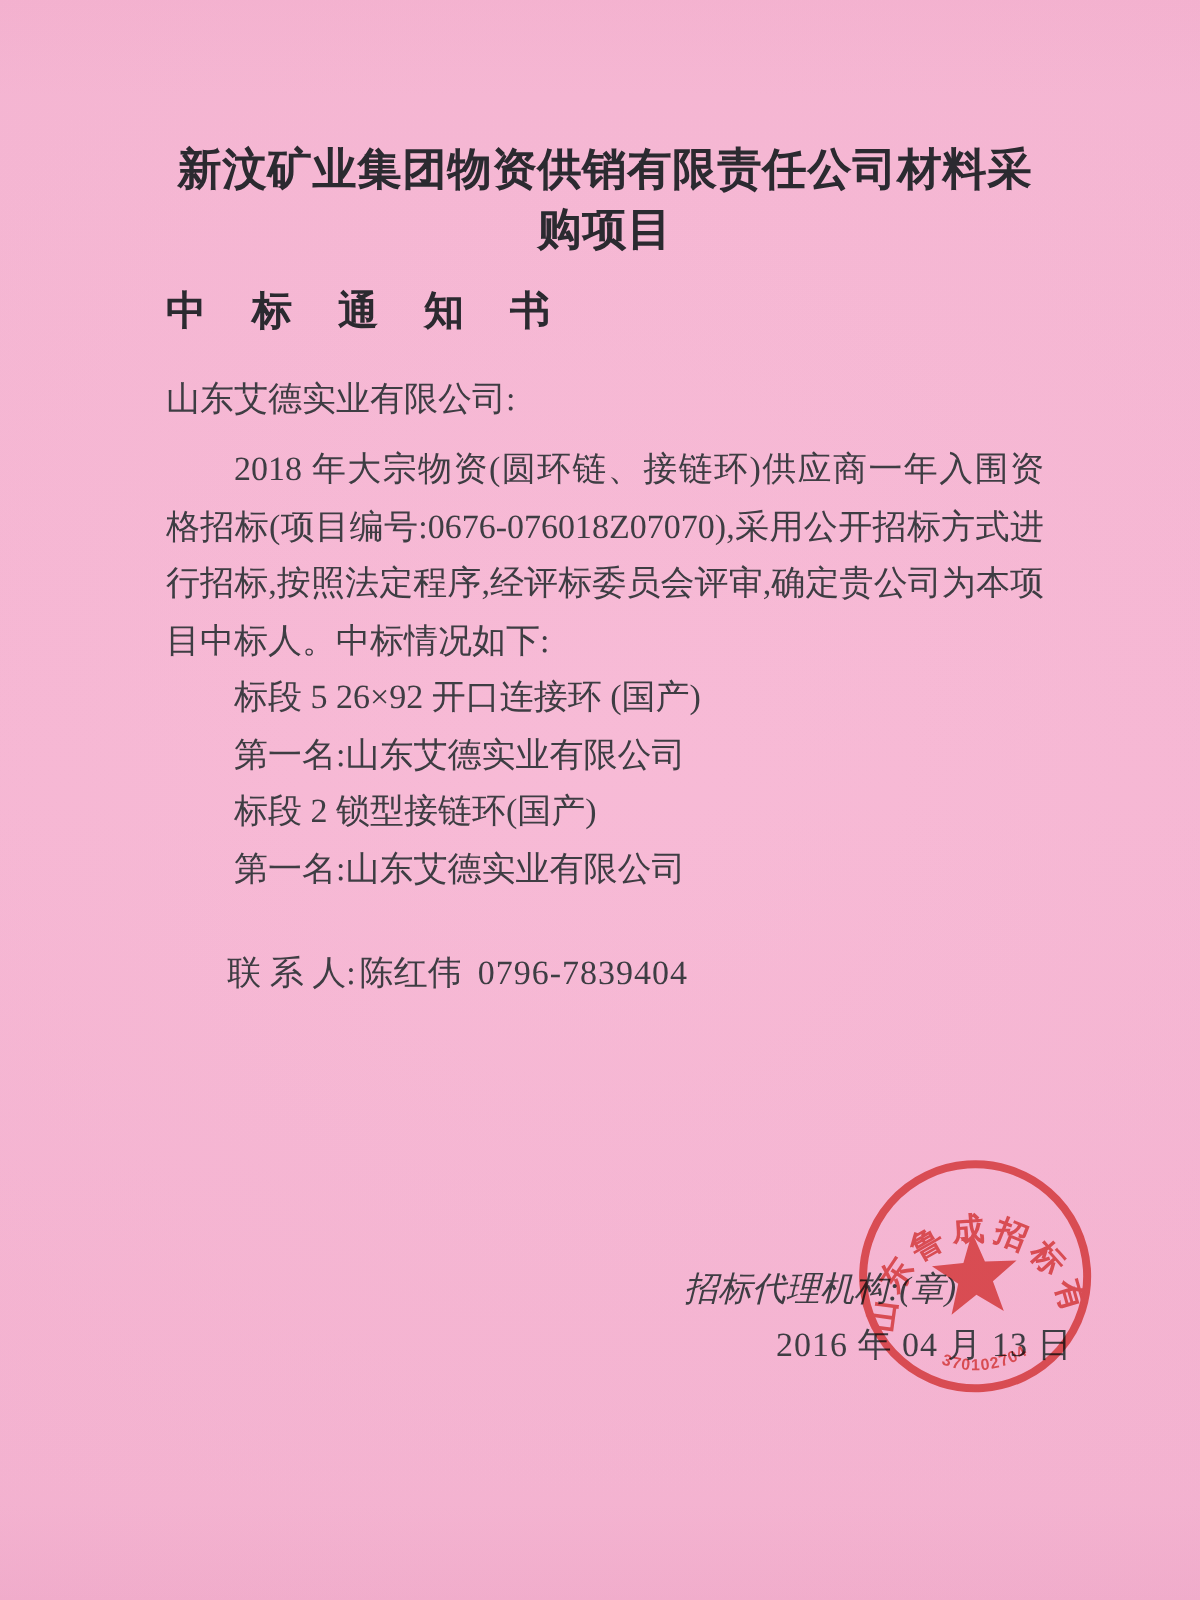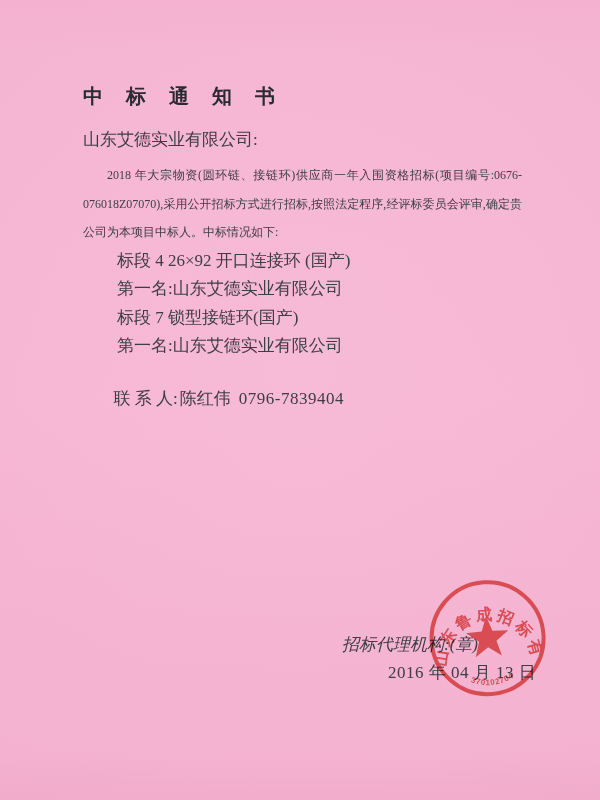--- a/index.html
+++ b/index.html
@@ -34,21 +34,21 @@
     letter-spacing: 9px;
     margin-top: 13px;
     line-height: 26px;
   }
   .addressee {
     margin-top: 17px;
     font-size: 17px;
     line-height: 28px;
   }
   .para {
-    font-size: 12px;
+    font-size: 17px;
     line-height: 28.5px;
     text-align: justify;
     text-indent: 2em;
   }
   .para.intro { margin-top: 7px; }
   .result-line {
     font-size: 17px;
     line-height: 28.5px;
     padding-left: 2em;
   }
@@ -108,29 +108,30 @@
     letter-spacing: 0.6px;
     font-family: "Liberation Sans", sans-serif;
   }
   .seal-star { fill: #dc4a42; }
 </style>
 </head>
 <body>
 
 <div class="page">
 
+  <div class="doc-title">新汶矿业集团物资供销有限责任公司材料采购项目</div>
   <div class="doc-subtitle">中 标 通 知 书</div>
 
   <div class="addressee">山东艾德实业有限公司:</div>
 
   <div class="para intro">2018 年大宗物资(圆环链、接链环)供应商一年入围资格招标(项目编号:0676-076018Z07070),采用公开招标方式进行招标,按照法定程序,经评标委员会评审,确定贵公司为本项目中标人。中标情况如下:</div>
 
-  <div class="result-line">标段 4 26×92 开口连接环 (国产)</div>
+  <div class="result-line">标段 5 26×92 开口连接环 (国产)</div>
   <div class="result-line">第一名:山东艾德实业有限公司</div>
-  <div class="result-line">标段 7 锁型接链环(国产)</div>
+  <div class="result-line">标段 2 锁型接链环(国产)</div>
   <div class="result-line">第一名:山东艾德实业有限公司</div>
 
 
   <div class="contact-line">
     <span>联 系 人:</span>
     <span class="contact-name">陈红伟</span>
     <span class="phone-number">0796-7839404</span>
   </div>
 
   <div class="signature-block">

